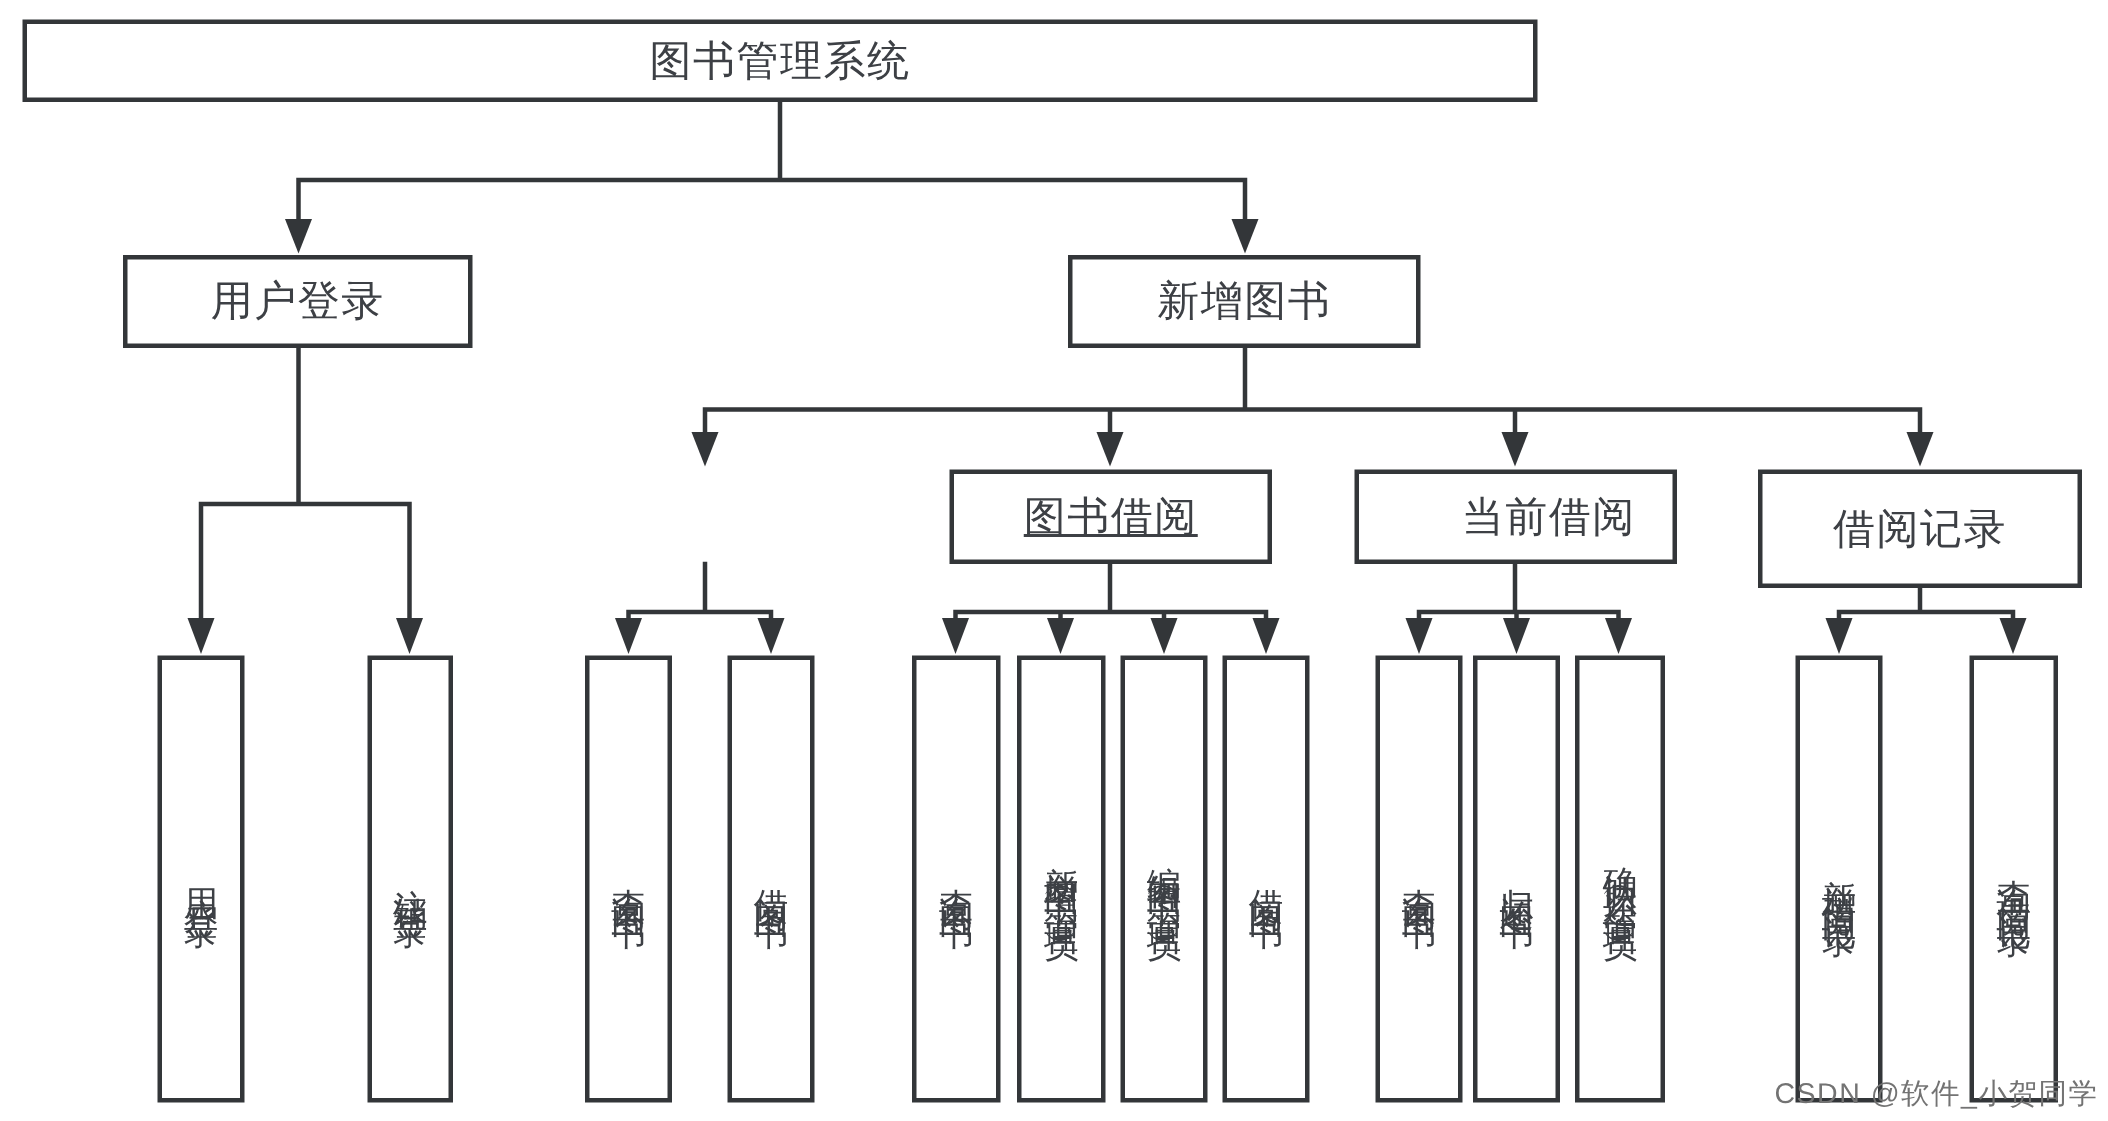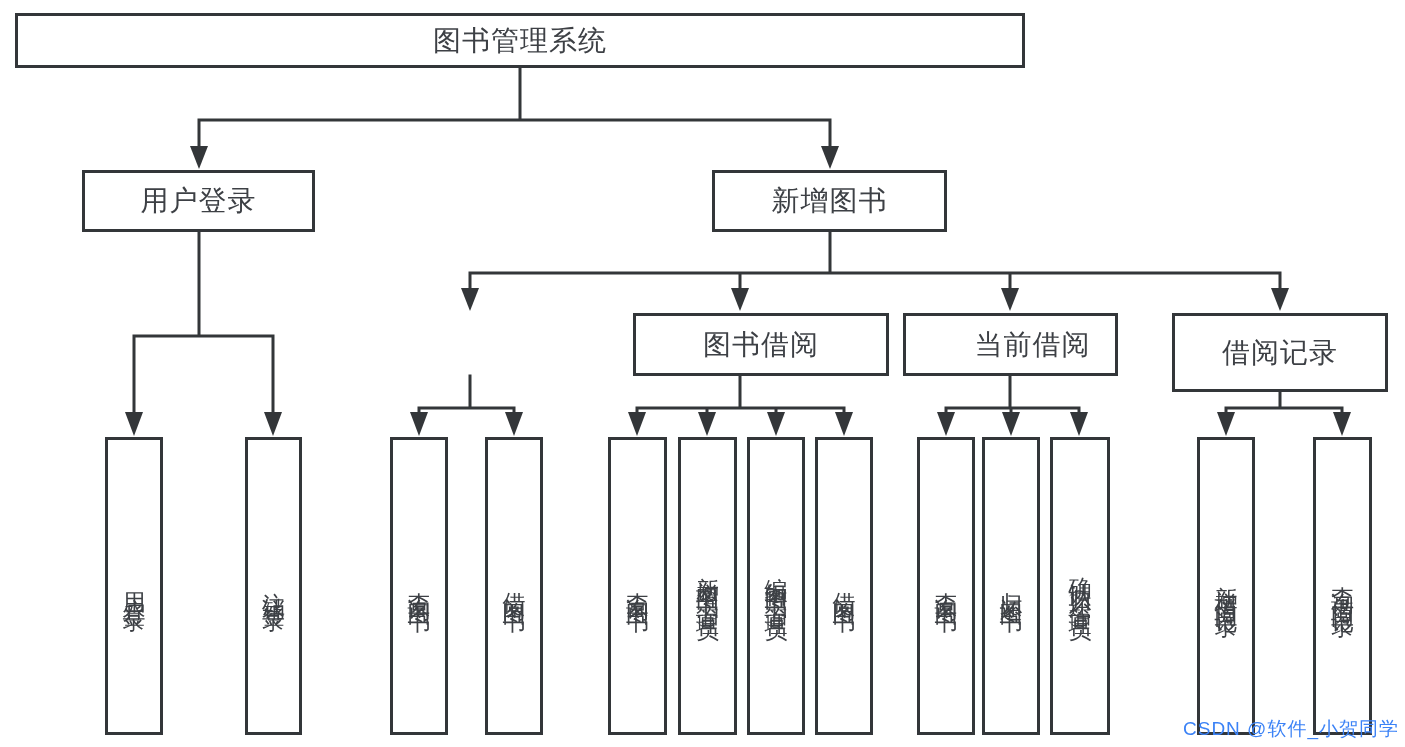--- a/index.html
+++ b/index.html
@@ -42,21 +42,21 @@
     letter-spacing: 6px;
     line-height: 1;
     white-space: nowrap;
   }
   .watermark {
     position: absolute;
     left: 1183px;
     top: 716px;
     font-size: 19px;
     letter-spacing: 1px;
-    color: #3b82f6;
+    color: #737373;
     white-space: nowrap;
     z-index: 5;
   }
 </style>
 </head>
 <body>
 
 <div class="canvas">
 
   <svg class="wires" viewBox="0 0 1405 747" fill="none" stroke="#333639" stroke-width="3" stroke-linecap="square">
@@ -113,21 +113,21 @@
     <span>图书管理系统</span>
   </div>
 
   <div class="box h" style="left:82px; top:170px; width:233px; height:62px;">
     <span>用户登录</span>
   </div>
   <div class="box h" style="left:712px; top:170px; width:235px; height:62px;">
     <span>新增图书</span>
   </div>
 
-  <div class="box h" style="left:633px; top:313px; width:256px; height:63px;">
+  <div class="box h" style="left:633px; top:313px; width:215px; height:63px;text-decoration:underline;">
     <span>图书借阅</span>
   </div>
   <div class="box h" style="left:903px; top:313px; width:215px; height:63px;padding-left:44px;">
     <span>当前借阅</span>
   </div>
   <div class="box h" style="left:1172px; top:313px; width:216px; height:79px;">
     <span>借阅记录</span>
   </div>
 
   <div class="box v" style="left:105px; top:437px; width:58px; height:298px;">

